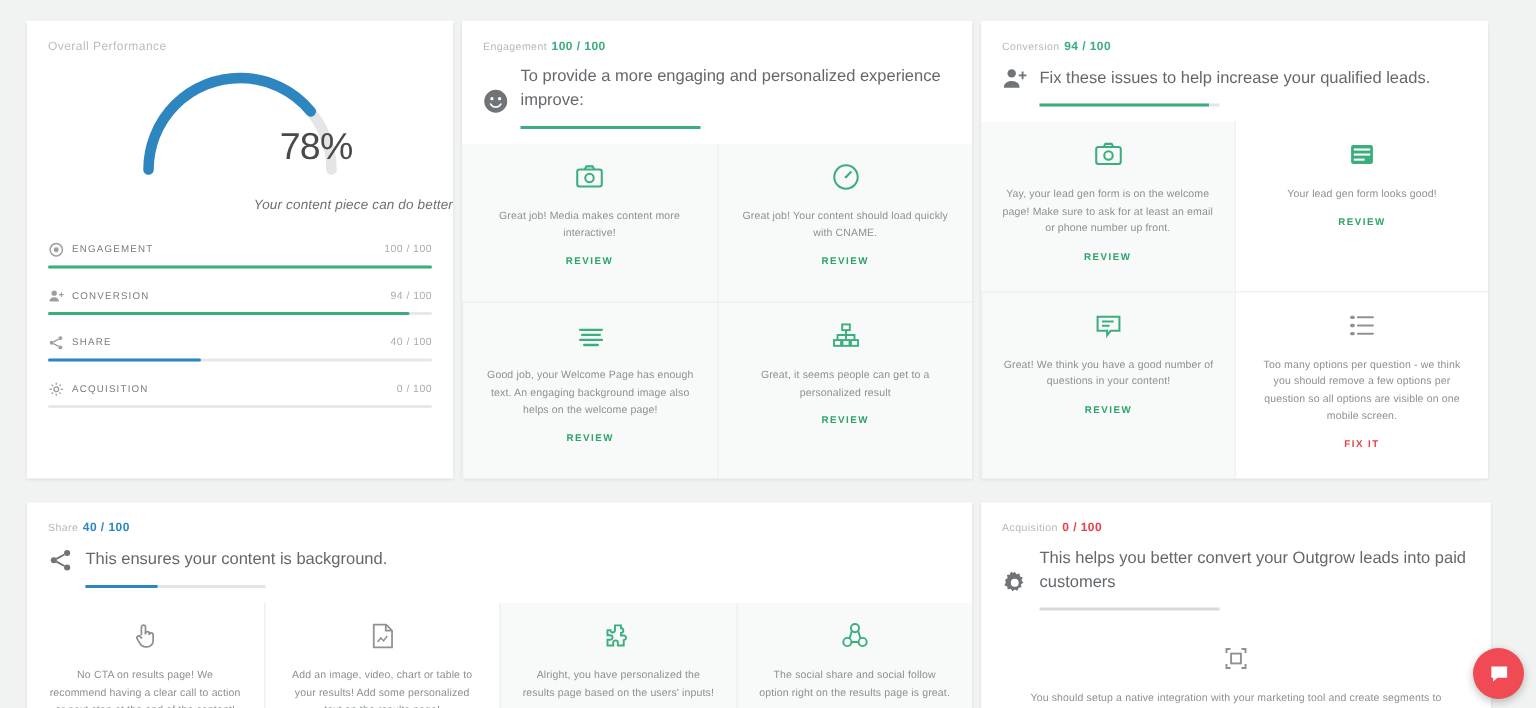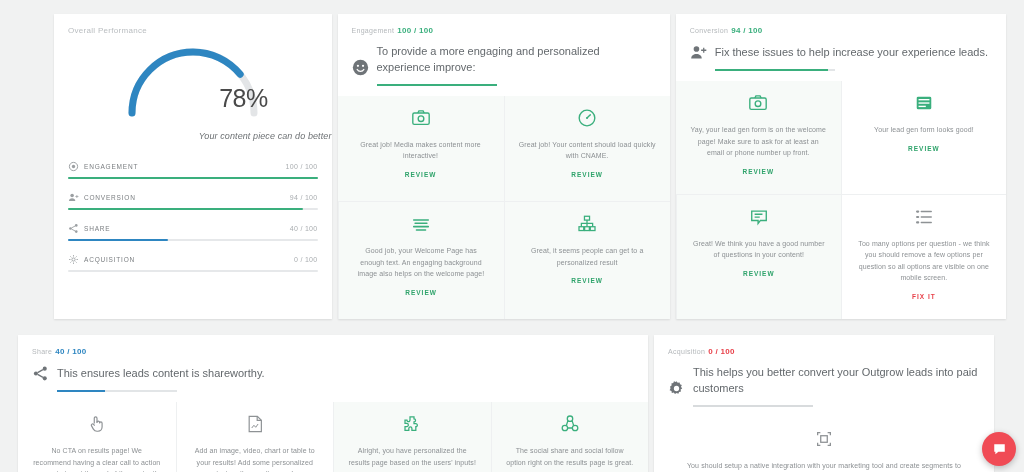--- a/index.html
+++ b/index.html
@@ -14,21 +14,21 @@
   .row { display: flex; gap: 6px; }
   .row-top { height: 305px; }
   .row-bottom { height: 140px; margin-top: 16px; }
 
   .card {
     background: #ffffff;
     box-shadow: 0 1px 2px rgba(0,0,0,.10);
     display: flex; flex-direction: column;
     overflow: hidden;
   }
-  .card-overall { width: 284px; margin-left: 36px; }
+  .card-overall { width: 284px; }
   .card-eng     { width: 340px; }
   .card-conv    { width: 338px; }
   .card-share   { width: 630px; }
   .card-acq     { width: 340px; }
 
   
   .overall-title {
     font-size: 8px; color: #b9bdc0; letter-spacing: .3px;
     padding: 12px 14px 0 14px;
   }
@@ -272,21 +272,21 @@
           <span>Conversion</span><b style="color: rgb(58, 175, 125);">94 / 100</b>
         </div>
         <div class="sec-title-row">
           <span class="sec-ico">
             <svg viewBox="0 0 20 20" width="17" height="17" fill="#6f7478">
               <circle cx="7.6" cy="5.8" r="3.3"></circle>
               <path d="M1.4 17c0-3.4 2.8-5.3 6.2-5.3s6.2 1.9 6.2 5.3z"></path>
               <path d="M15.4 4.3h1.5v2.3h2.3v1.5h-2.3v2.3h-1.5V8.1h-2.3V6.6h2.3z"></path>
             </svg>
           </span>
-          <div class="sec-title">Fix these issues to help increase your experience leads.</div>
+          <div class="sec-title">Fix these issues to help increase your qualified leads.</div>
         </div>
         <div class="sec-rule">
             <i style="width: 94%; background: rgb(58, 175, 125);"></i>
           </div>
       </div>
 
       <div class="grid">
         <div class="cell cell-2 tint">
           <span class="cell-ico">
             <svg viewBox="0 0 22 22" width="20" height="20" fill="none" stroke="#3aaf7d" stroke-width="1.5">
@@ -344,21 +344,21 @@
         </div>
         <div class="sec-title-row">
           <span class="sec-ico">
             <svg viewBox="0 0 20 20" width="17" height="17" fill="#6f7478" stroke="#6f7478" stroke-width="1.5">
               <circle cx="15" cy="4.3" r="2.4" stroke="none"></circle>
               <circle cx="4.6" cy="10" r="2.4" stroke="none"></circle>
               <circle cx="15" cy="15.7" r="2.4" stroke="none"></circle>
               <path d="M12.9 5.5 6.6 8.9M6.6 11.1l6.3 3.4" fill="none"></path>
             </svg>
           </span>
-          <div class="sec-title">This ensures leads content is shareworthy.</div>
+          <div class="sec-title">This ensures your content is background.</div>
         </div>
         <div class="sec-rule">
             <i style="width: 40%; background: rgb(46, 134, 193);"></i>
           </div>
       </div>
 
       <div class="grid">
         <div class="cell cell-4 plain">
           <span class="cell-ico">
             <svg viewBox="0 0 22 22" width="20" height="20" fill="none" stroke="#8e9295" stroke-width="1.3">

